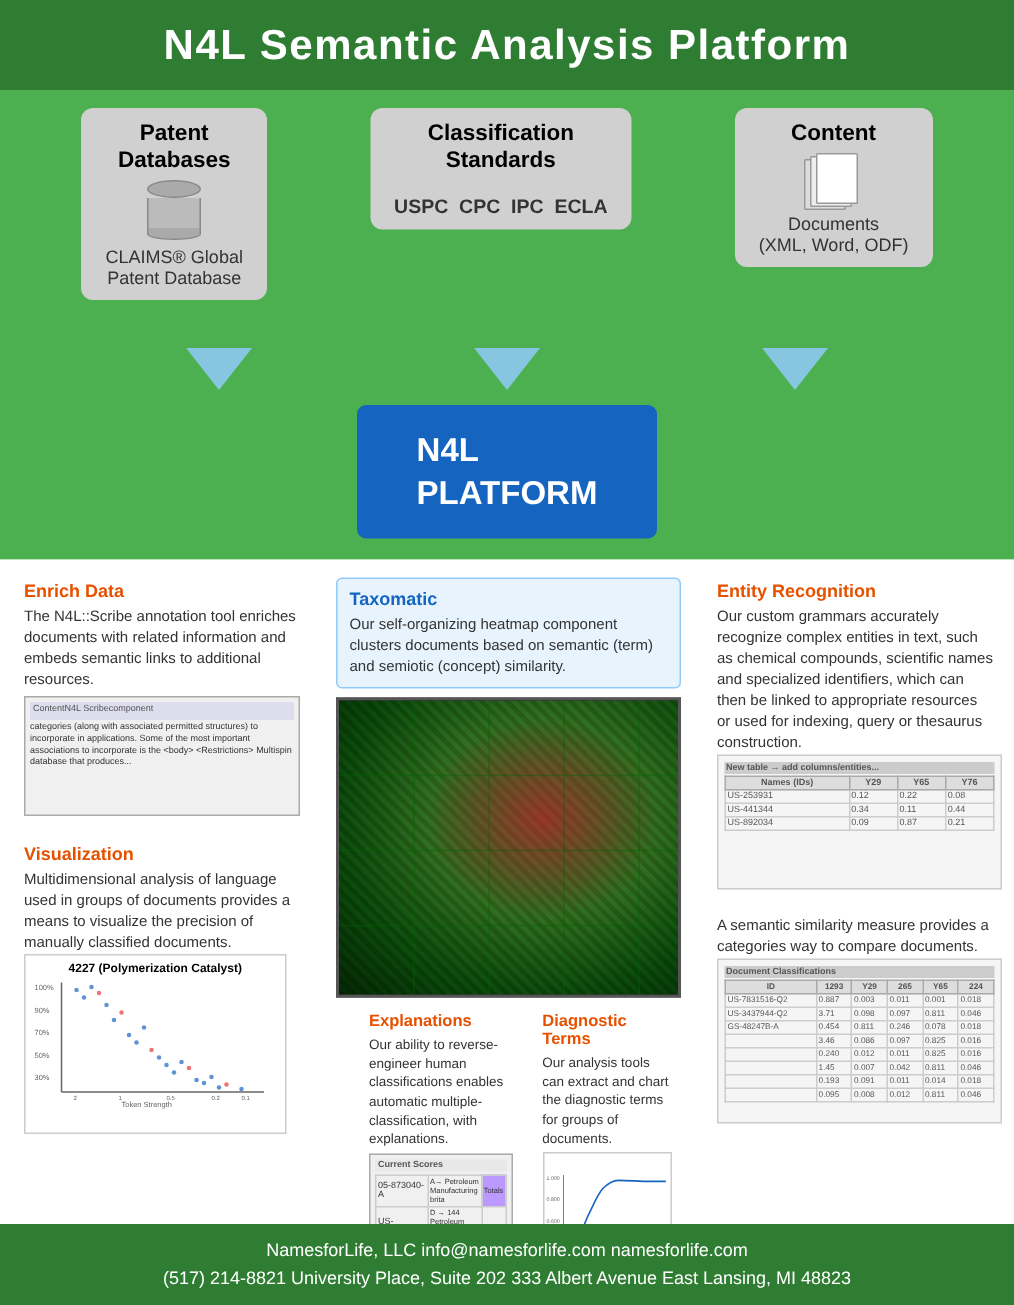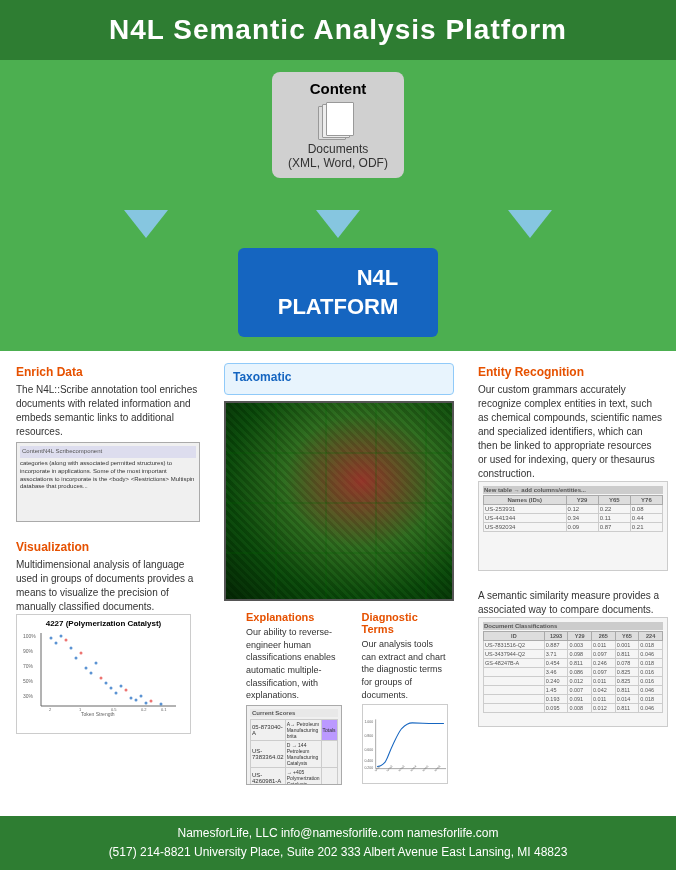--- a/index.html
+++ b/index.html
@@ -73,21 +73,21 @@
     .platform-area {
       background: #4caf50;
       display: flex;
       justify-content: center;
       align-items: center;
       padding: 10px 0 14px 0;
     }
     .platform-box {
       background: #1565c0;
       color: white;
-      text-align: right;
+      text-align: left;
       padding: 16px 40px;
       border-radius: 6px;
       font-size: 22px;
       font-weight: bold;
       line-height: 1.3;
     }
 
     
     .main-content {
       background: #fff;
@@ -328,21 +328,35 @@
 <body>
 
 <div class="header">
   <h1>N4L Semantic Analysis Platform</h1>
 </div>
 
 <div class="green-bg" style="padding-bottom:0;">
 
   <div class="sources-row">
 
-
+    <div class="source-box">
+      <div class="source-title">Patent<br>Databases</div>
+      <div class="db-icon">
+        <div class="db-cylinder"></div>
+        <div class="db-body"></div>
+        <div class="db-bottom"></div>
+      </div>
+      <div class="source-sub">CLAIMS® Global<br>Patent Database</div>
+    </div>
+
+    <div class="source-box">
+      <div class="source-title">Classification<br>Standards</div>
+      <div style="height:10px;"></div>
+      <div class="source-sub" style="font-size:13px; font-weight:bold; color:#333;">USPC&nbsp; CPC&nbsp; IPC&nbsp; ECLA</div>
+    </div>
 
     <div class="source-box">
       <div class="source-title">Content</div>
       <div class="doc-stack">
         <div class="doc-page"></div>
         <div class="doc-page"></div>
         <div class="doc-page"></div>
       </div>
       <div class="source-sub">Documents<br>(XML, Word, ODF)</div>
     </div>
@@ -430,20 +444,21 @@
         </svg>
       </div>
     </div>
 
   </div>
 
   <div class="center-col" style="padding: 4px;">
 
     <div class="taxomatic-panel">
       <h3>Taxomatic</h3>
+      <p>Our self-organizing heatmap component clusters documents based on semantic (term) and semiotic (concept) similarity.</p>
     </div>
 
     <div class="heatmap-box">
       <div class="heatmap-inner"></div>
       <div class="heatmap-overlay"></div>
 
       <svg style="position:absolute;top:0;left:0;width:100%;height:100%;">
         <line x1="0" y1="50" x2="230" y2="50" stroke="rgba(0,100,0,0.4)" stroke-width="1"></line>
         <line x1="0" y1="100" x2="230" y2="100" stroke="rgba(0,100,0,0.4)" stroke-width="1"></line>
         <line x1="0" y1="150" x2="230" y2="150" stroke="rgba(0,100,0,0.4)" stroke-width="1"></line>
@@ -556,21 +571,21 @@
                 <td style="border:1px solid #ccc; padding:1px;">0.09</td>
                 <td style="border:1px solid #ccc; padding:1px;">0.87</td>
                 <td style="border:1px solid #ccc; padding:1px;">0.21</td>
               </tr>
         </tbody>
           </table>
       </div>
     </div>
 
     <div class="feature-panel">
-      <p>A semantic similarity measure provides a associated way to compare documents.</p>
+      <p>A semantic similarity measure provides a categories way to compare documents.</p>
 
       <div class="table-placeholder" style="height:110px;">
         <div style="font-size:6px; font-weight:bold; background:#ccc; padding:1px; margin-bottom:1px;">Document Classifications</div>
         <table style="font-size:5.5px; width:100%; border-collapse:collapse;">
           <tbody>
               <tr style="background:#ddd;">
             <th style="border:1px solid #aaa; padding:1px;">ID</th>
             <th style="border:1px solid #aaa; padding:1px;">1293</th>
             <th style="border:1px solid #aaa; padding:1px;">Y29</th>
             <th style="border:1px solid #aaa; padding:1px;">265</th>

